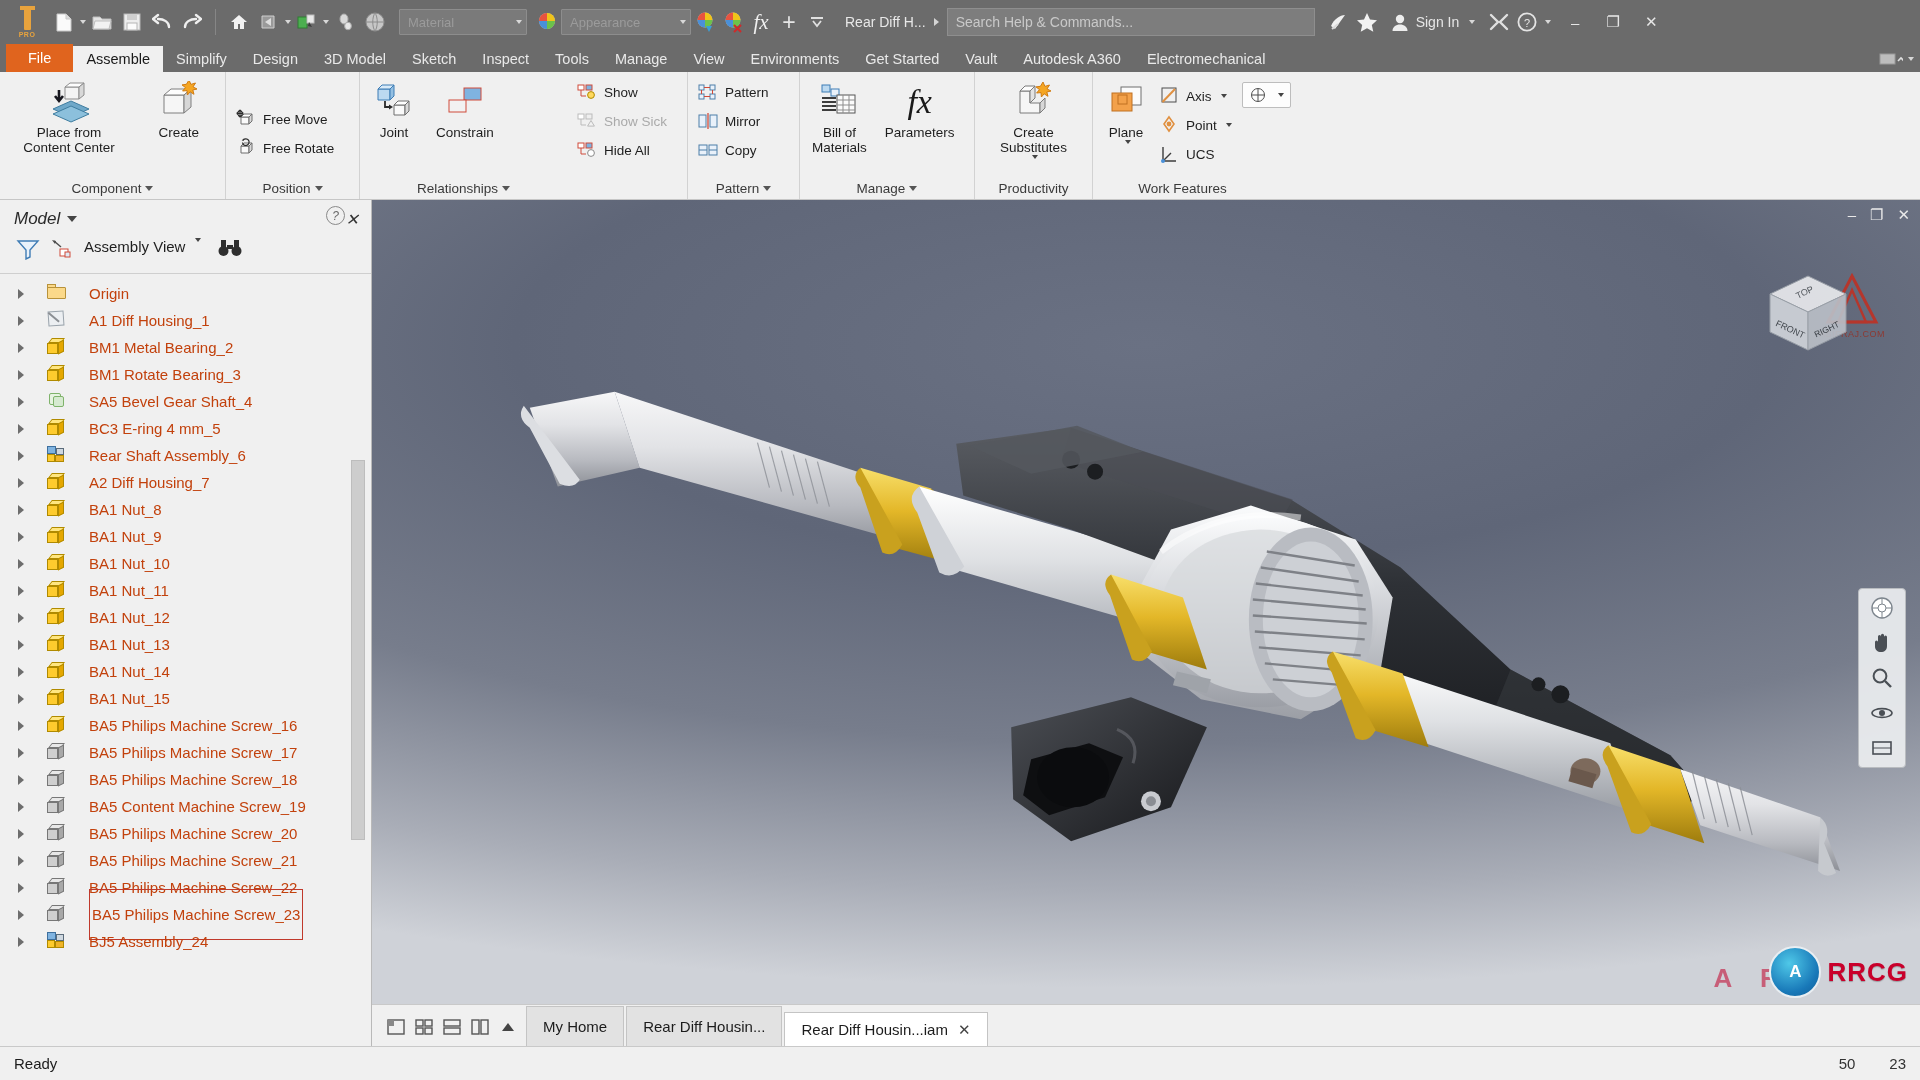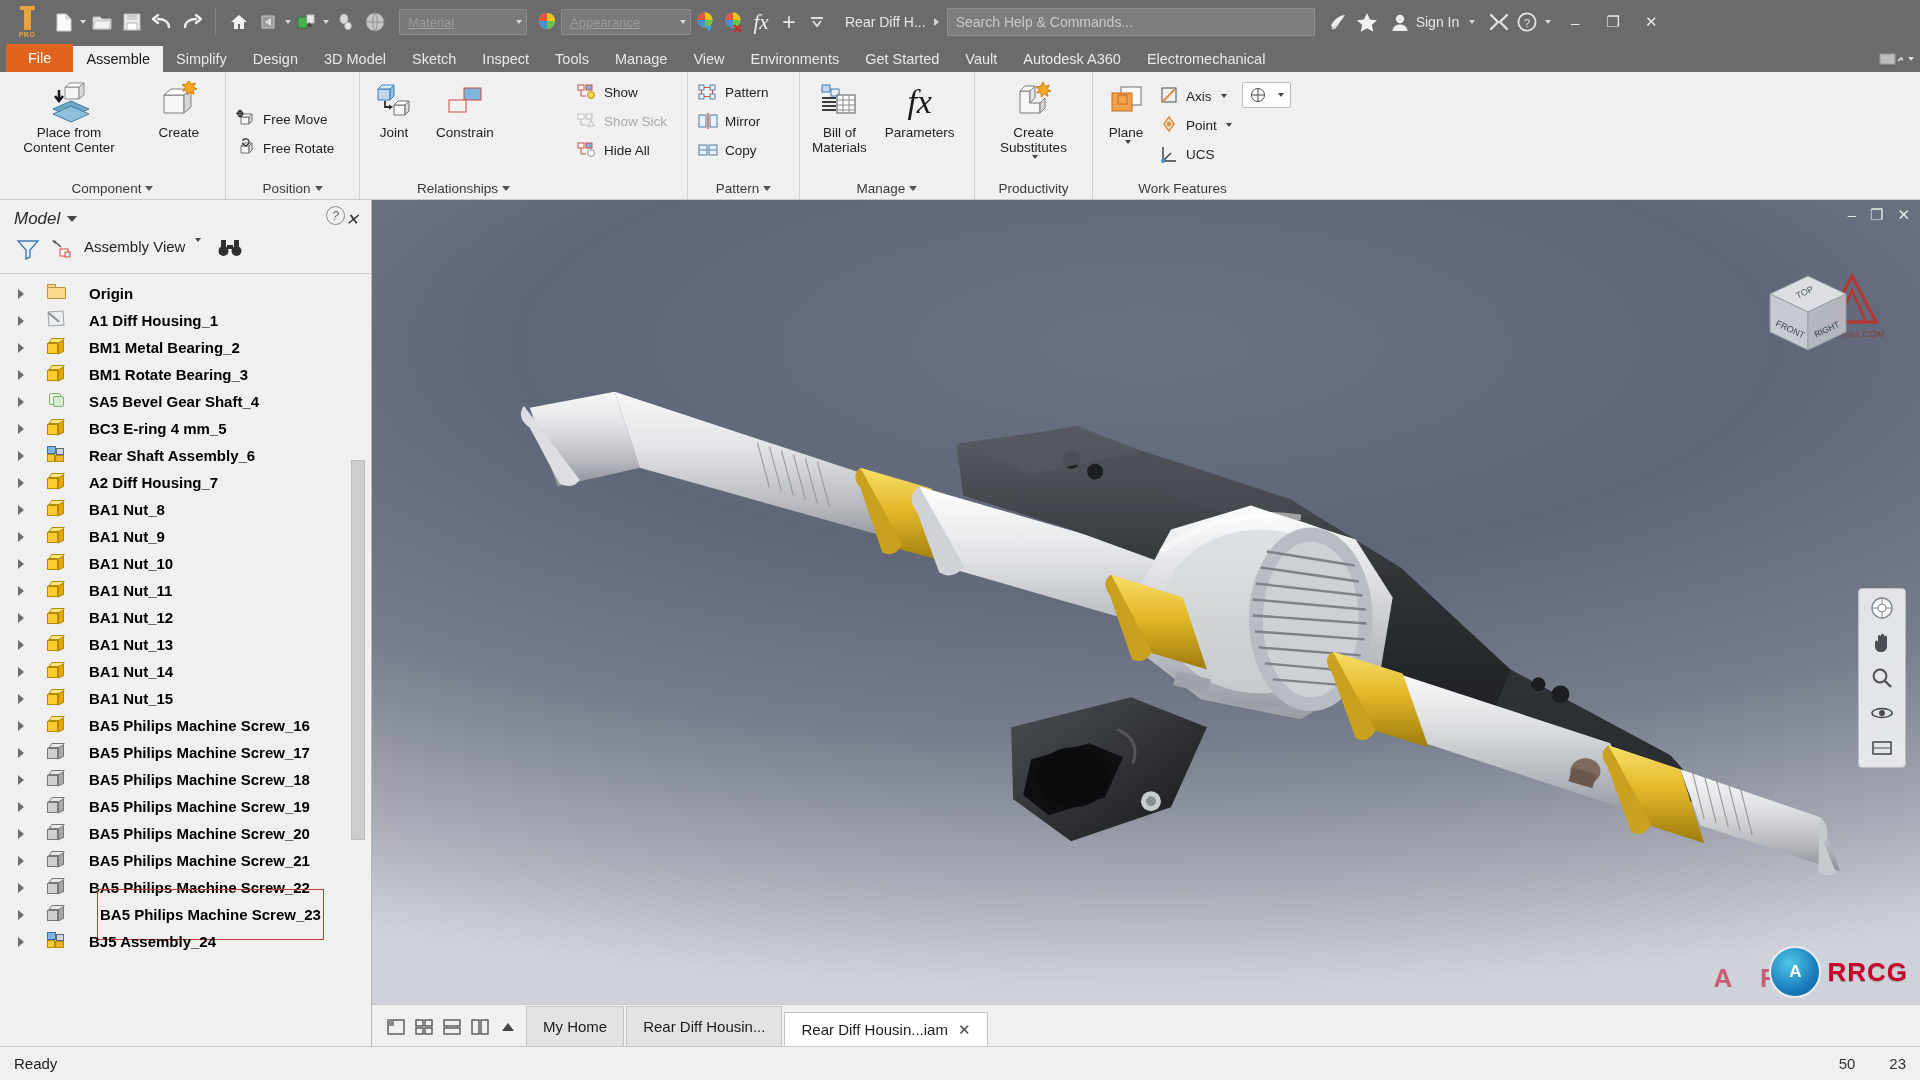--- a/index.html
+++ b/index.html
@@ -32,21 +32,21 @@
     border-radius:2px; cursor:pointer; position:relative;
   }
   .caretdn { width:0;height:0;border-left:3.5px solid transparent;border-right:3.5px solid transparent;border-top:4px solid #d8d8d8; }
   .qsep { width:1px; height:26px; background:#868686; margin:0 7px; }
 
   .combo-mat, .combo-app {
     height:26px; background:#7a7a7a; border:1px solid #8d8d8d; display:flex; align-items:center;
     color:#9b9b9b; font-size:13px; padding:0 4px 0 8px; border-radius:1px; cursor:pointer;
   }
   .combo-mat { width:128px; } .combo-app { width:130px; }
-  .combo-mat .lbl,.combo-app .lbl { flex:1; overflow:hidden; white-space:nowrap;text-decoration:underline; }
+  .combo-mat .lbl,.combo-app .lbl { flex:1; overflow:hidden; white-space:nowrap; }
 
   .docname { color:#e8e8e8; font-size:14px; margin:0 6px 0 14px; white-space:nowrap; }
   .tri-r { width:0;height:0;border-top:4px solid transparent;border-bottom:4px solid transparent;border-left:5px solid #d4d4d4; margin:0 8px 0 2px;}
   .searchbox {
     width:368px; height:28px; background:#7d7d7d; border:1px solid #8e8e8e;
     display:flex; align-items:center; padding:0 8px; color:#c9c9c9; font-size:14px; cursor:text;
   }
   .signin { display:flex; align-items:center; gap:7px; margin-left:10px; color:#e6e6e6; font-size:14px; cursor:pointer;}
   .win-ctrl { display:flex; align-items:center; gap:2px; margin-left:6px; }
   .wbtn { width:36px;height:30px;display:flex;align-items:center;justify-content:center;color:#e6e6e6;font-size:15px;cursor:pointer;}
@@ -103,32 +103,32 @@
   .browser-tools {
     height:36px; display:flex; gap:10px; padding:0 10px 0 16px;
     border-bottom:1px solid #cfcfcf;
   }
   .bt-lbl { font-size:15px; color:#1f1f1f; white-space:nowrap;}
   .tree {
     flex:1; overflow:hidden; background:#f0f0f0; padding-top:6px; position:relative;
   }
   .trow {
     height:27px; display:flex; align-items:center; padding-left:16px; gap:20px; cursor:pointer;
-    font-size:15px; color:#000000; white-space:nowrap;font-weight:bold;
+    font-size:15px; color:#c2410c; white-space:nowrap;
   }
   .trow .arrow {
     width:11px; height:11px; flex:0 0 11px; position:relative;
   }
   .trow .arrow::after{
     content:''; position:absolute; left:2px; top:1px;
     border-top:5px solid transparent; border-bottom:5px solid transparent; border-left:6px solid transparent;
     border-left-color:#6d6d6d;
   }
   .trow .lbl-wrap{ display:inline-block; }
-  .trow.selected .lbl-wrap { border:1.4px solid #c0392b; padding:16px 2px; margin:-1px 8px;}
+  .trow.selected .lbl-wrap { border:1.4px solid #c0392b; padding:16px 2px; margin:-1px 0;}
   .ticon { width:22px;height:19px;flex:0 0 22px; position:relative; }
 
   
   .tree-sb { position:absolute; right:6px; top:96px; width:14px; bottom:18px; background:#f0f0f0;}
   .sb-thumb{ position:absolute; left:0; width:14px; background:#cdcdcd; border:1px solid #bdbdbd;}
 
   
   .viewport { flex:1; position:relative; min-width:0; display:flex; flex-direction:column; }
   .vp-canvas {
     flex:1; position:relative; overflow:hidden;
@@ -830,21 +830,21 @@
             <span class="lbl-wrap">BA5 Philips Machine Screw_17</span>
           </div>
           <div class="trow">
             <span class="arrow"></span>
             <span class="ticon"><span class="cube gray"><span class="top"></span><span class="fr"></span><span class="sd"></span></span></span>
             <span class="lbl-wrap">BA5 Philips Machine Screw_18</span>
           </div>
           <div class="trow">
             <span class="arrow"></span>
             <span class="ticon"><span class="cube gray"><span class="top"></span><span class="fr"></span><span class="sd"></span></span></span>
-            <span class="lbl-wrap">BA5 Philips Machine Screw_19</span>
+            <span class="lbl-wrap">BA5 Content Machine Screw_19</span>
           </div>
           <div class="trow">
             <span class="arrow"></span>
             <span class="ticon"><span class="cube gray"><span class="top"></span><span class="fr"></span><span class="sd"></span></span></span>
             <span class="lbl-wrap">BA5 Philips Machine Screw_20</span>
           </div>
           <div class="trow">
             <span class="arrow"></span>
             <span class="ticon"><span class="cube gray"><span class="top"></span><span class="fr"></span><span class="sd"></span></span></span>
             <span class="lbl-wrap">BA5 Philips Machine Screw_21</span>

